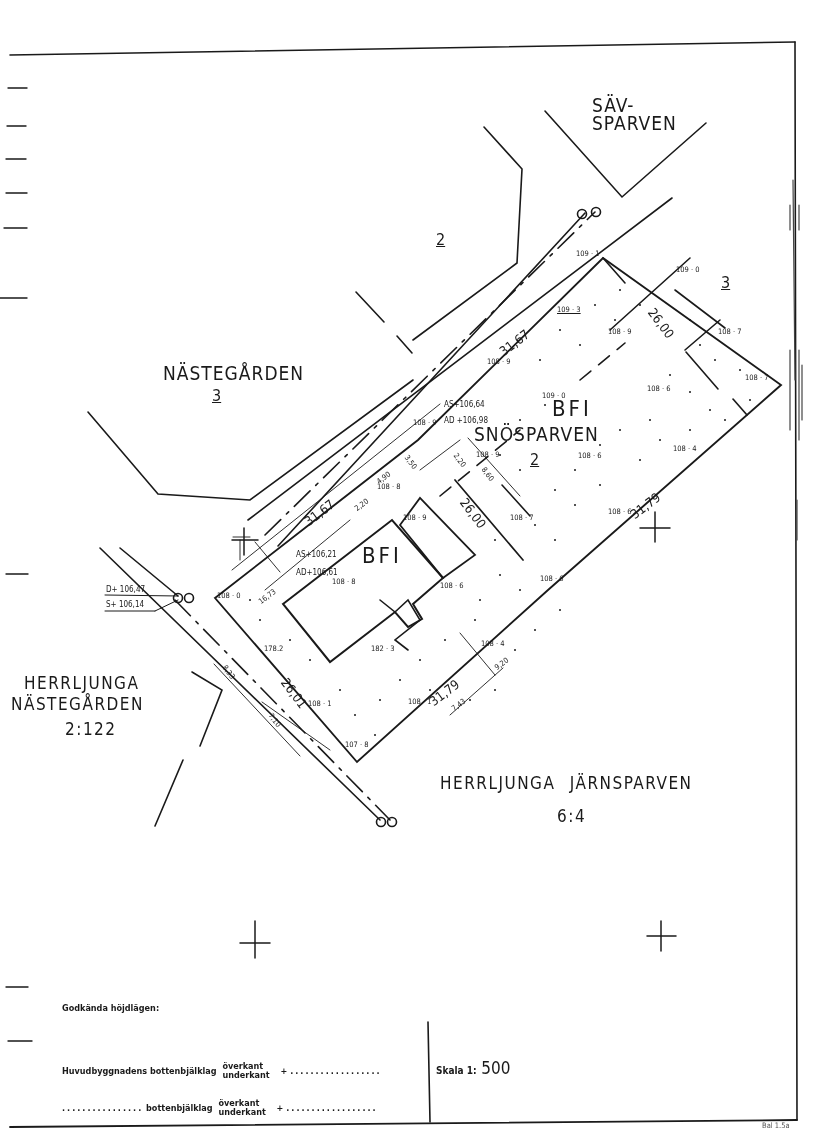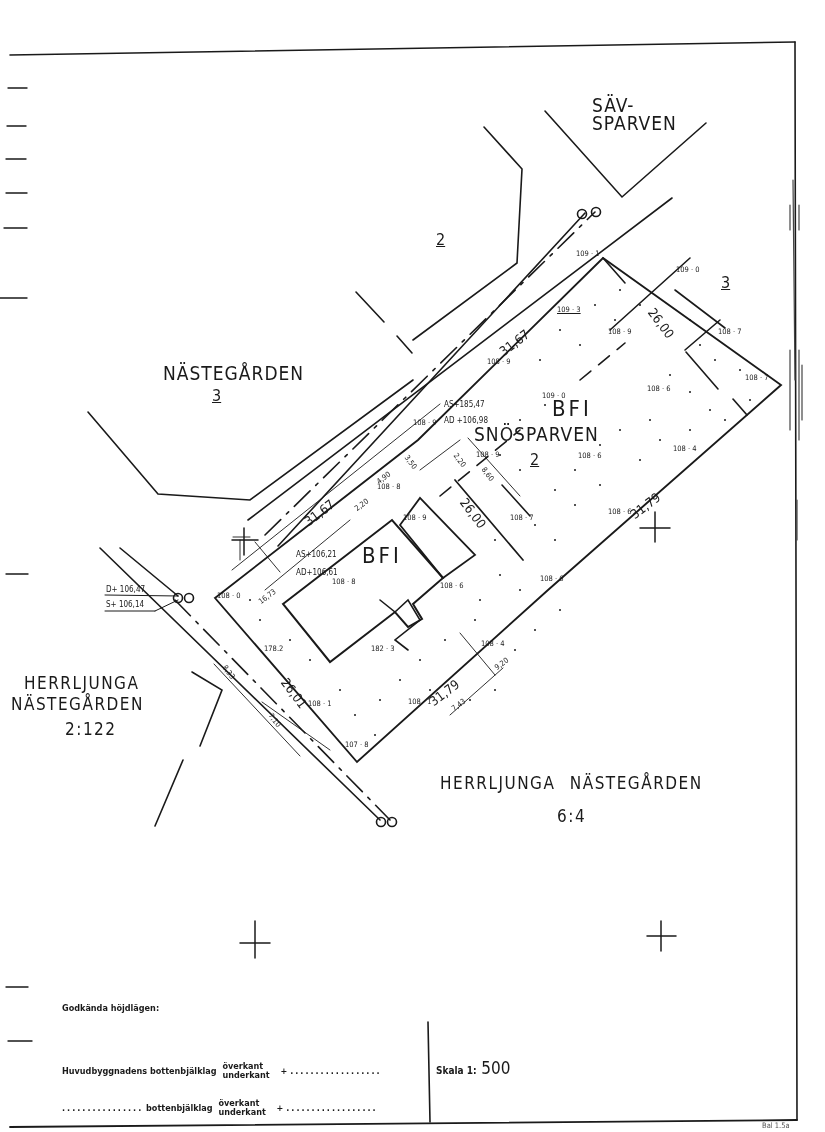--- a/index.html
+++ b/index.html
@@ -201,24 +201,24 @@
 <div class="lbl bfi" style="left:552px;top:398px;">BFI</div>
 <div class="lbl med" style="left:474px;top:425px;">SNÖSPARVEN</div>
 <div class="lbl num u" style="left:530px;top:452px;">2</div>
 
 <div class="lbl bfi" style="left:362px;top:545px;">BFI</div>
 
 <div class="lbl big" style="left:24px;top:675px;">HERRLJUNGA</div>
 <div class="lbl big" style="left:11px;top:696px;">NÄSTEGÅRDEN</div>
 <div class="lbl big" style="left:65px;top:721px;">2:122</div>
 
-<div class="lbl big" style="left:440px;top:775px;word-spacing:8px;">HERRLJUNGA  NÄSTEGÅRDEN</div>
+<div class="lbl big" style="left:440px;top:775px;word-spacing:8px;">HERRLJUNGA  JÄRNSPARVEN</div>
 <div class="lbl big" style="left:557px;top:808px;">6:4</div>
 
-<div class="lbl small" style="left:444px;top:401px;">AS+185,47</div>
+<div class="lbl small" style="left:444px;top:401px;">AS+106,64</div>
 <div class="lbl small" style="left:444px;top:417px;">AD +106,98</div>
 <div class="lbl small" style="left:296px;top:551px;">AS+106,21</div>
 <div class="lbl small" style="left:296px;top:569px;">AD+106,61</div>
 <div class="lbl small" style="left:106px;top:586px;">D+ 106,47</div>
 <div class="lbl small" style="left:106px;top:601px;">S+ 106,14</div>
 
 <div class="lbl num rot-main" style="left:505px;top:345px;font-size:13px;">31,67</div>
 <div class="lbl num rot-main" style="left:310px;top:515px;font-size:13px;">31,67</div>
 <div class="lbl num rot-perp" style="left:656px;top:306px;font-size:13px;">26,00</div>
 <div class="lbl num rot-perp" style="left:468px;top:496px;font-size:13px;">26,00</div>

